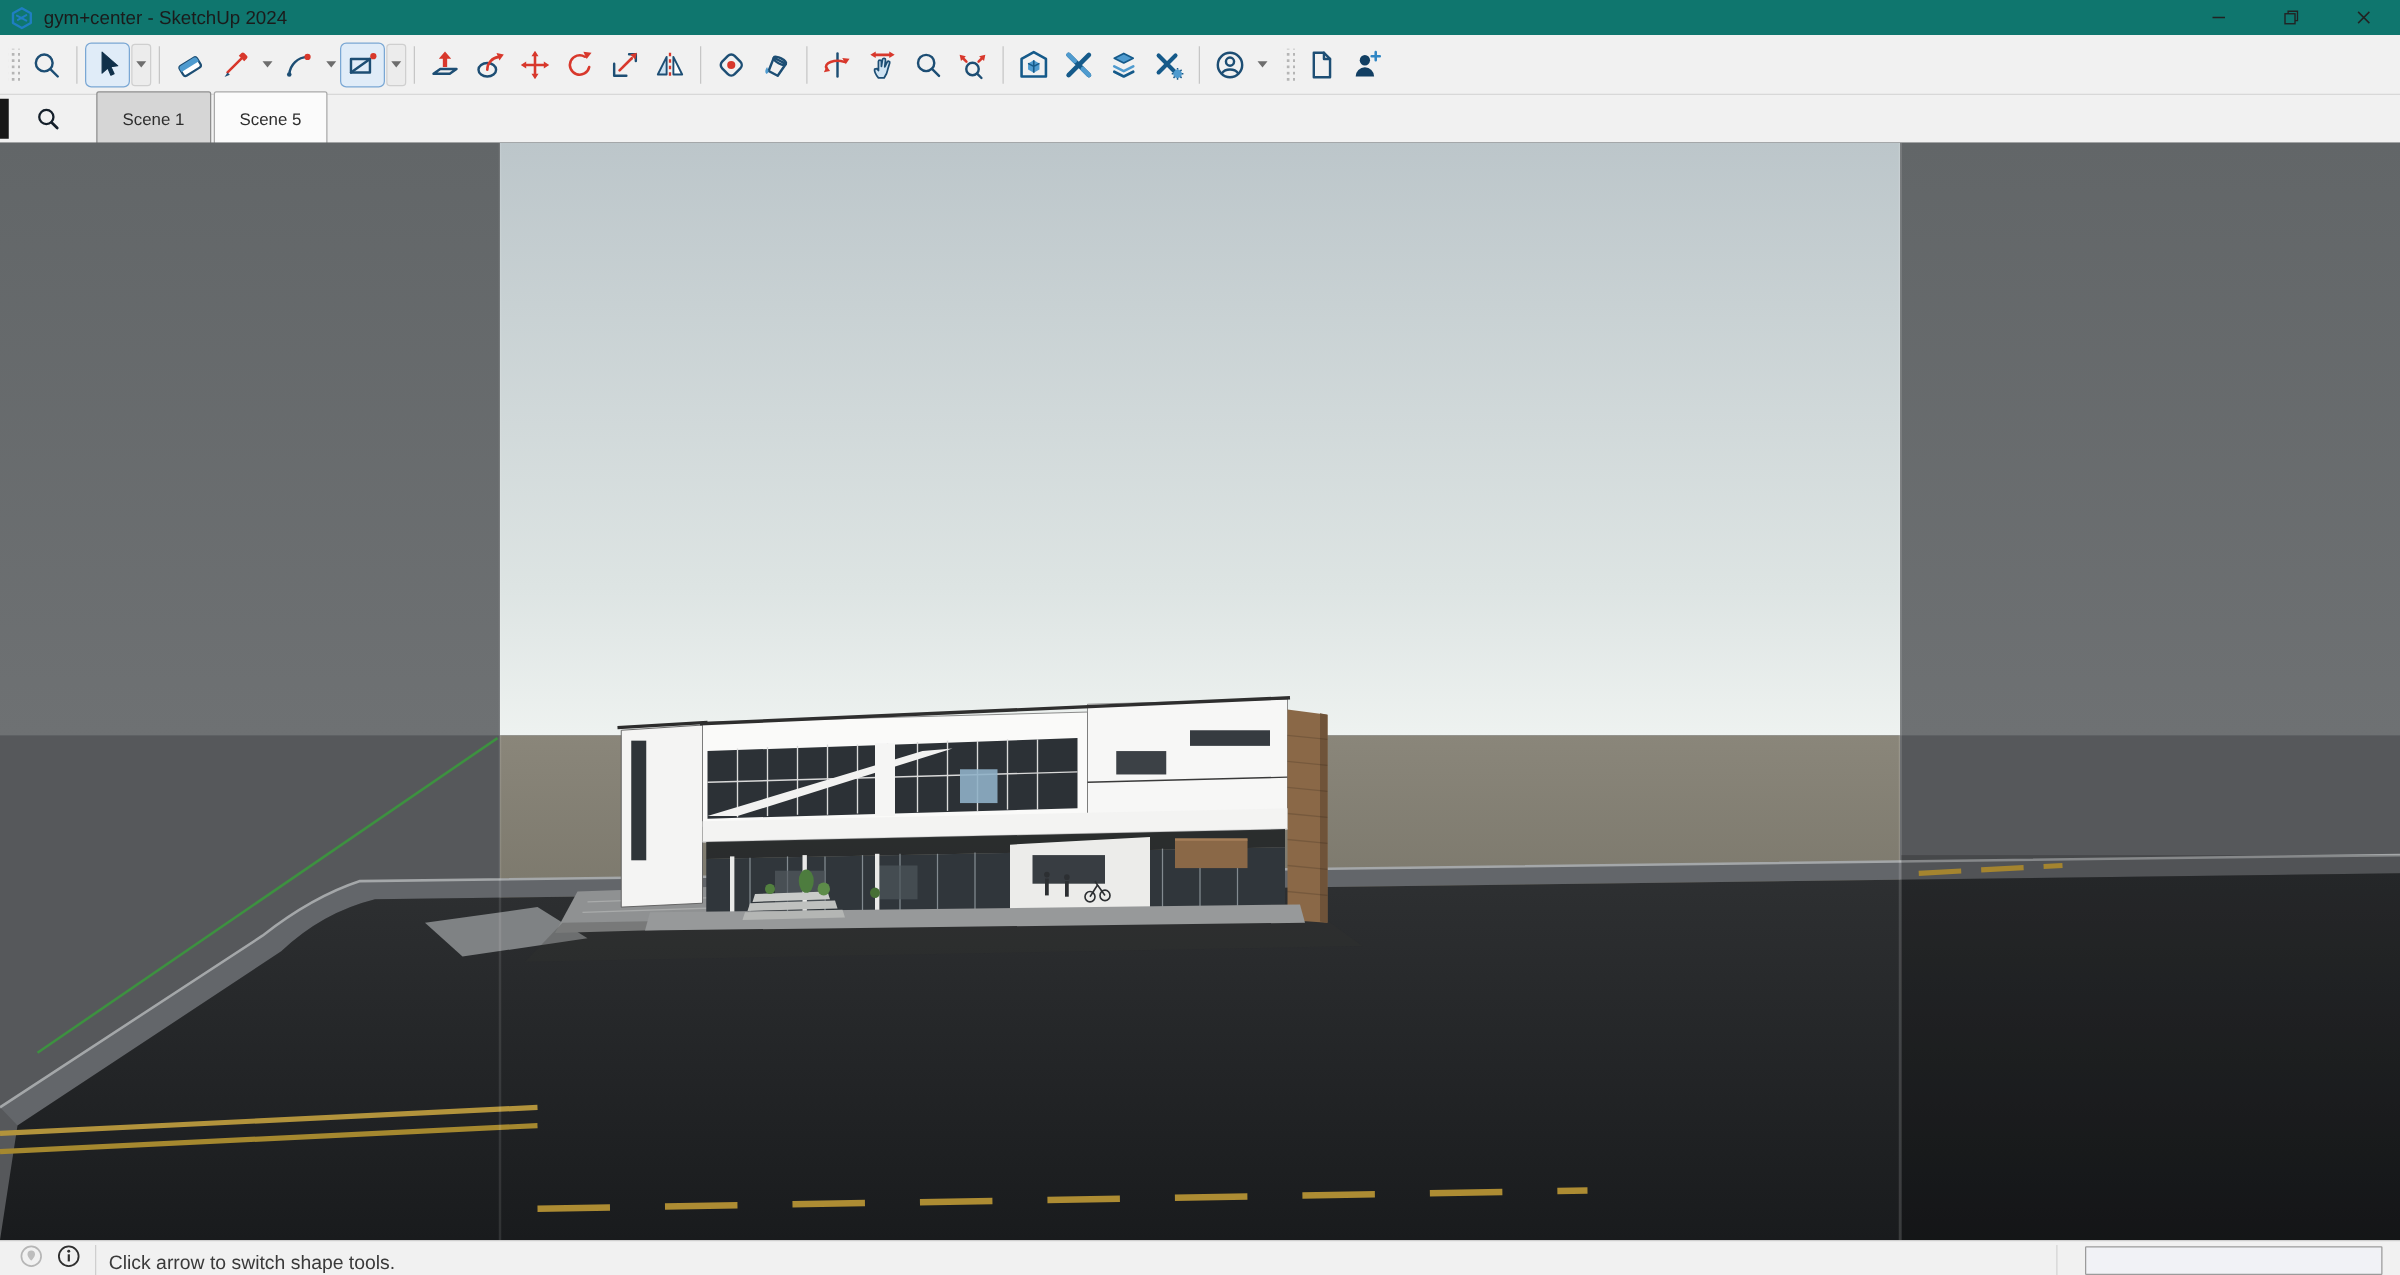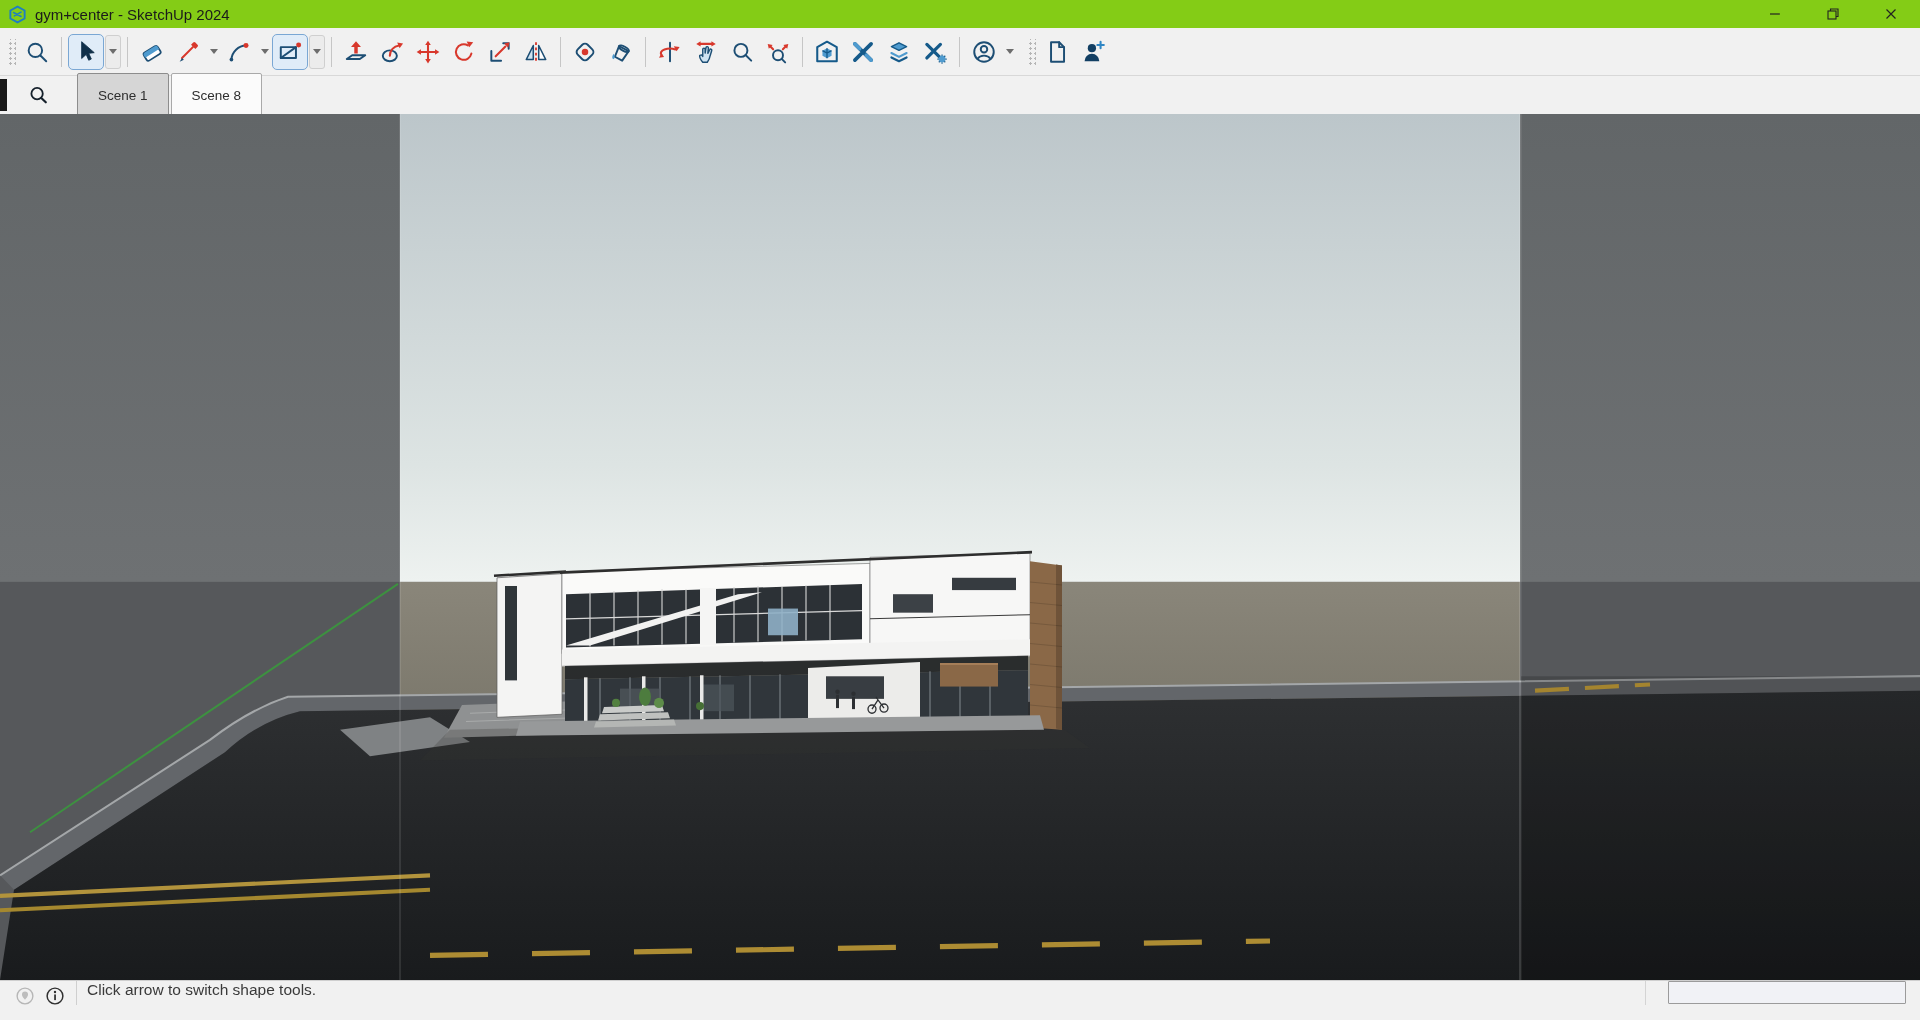--- a/index.html
+++ b/index.html
@@ -1,20 +1,20 @@
 <!DOCTYPE html>
 <html><head>
 <meta charset="utf-8">
 <style>
   * { box-sizing: border-box; margin: 0; padding: 0; }
   html,body { width:1920px; height:1020px; overflow:hidden; font-family:"Liberation Sans", sans-serif; background:#f1f1f1; }
   .app { width:1920px; height:1020px; display:flex; flex-direction:column; background:#f1f1f1; }
 
   
-  .titlebar { height:28px; display:flex; align-items:center; background:#84cc16; }
+  .titlebar { height:28px; display:flex; align-items:center; background:#0f766e; }
   .title-left { display:flex; align-items:center; gap:8px; padding-left:8px; flex:1; }
   .win-title { font-size:15px; color:#1b1b1b; }
   .win-controls { display:flex; height:28px; }
   .win-btn { width:58px; height:28px; display:flex; align-items:center; justify-content:center; background:transparent; border:none; cursor:pointer; }
   .win-btn svg { display:block; }
 
   
   .menubar { height:26px; display:flex; align-items:center; padding-left:8px; background:#f1f1f1; }
   .menu-item { font-size:14.5px; color:#1f1f1f; padding:3px 10px; cursor:default; }
 
@@ -34,21 +34,21 @@
   .dock-strip { width:7px; height:32px; background:#181818; margin-right:14px; }
   .scene-search { width:34px; display:flex; align-items:center; justify-content:center; margin-right:22px; cursor:pointer; }
   .tab { height:44px; padding:0 20px; display:flex; align-items:center; font-size:13.5px; color:#2e2e2e; background:#fbfbfb; border:1px solid #a9a9a9; border-radius:2px; margin-right:2px; cursor:pointer; }
   .tab.active { background:#d6d6d6; border-color:#8d8d8d; }
 
   
   .viewport { flex:1; position:relative; overflow:hidden; background:#65696b; }
   .viewport svg { position:absolute; inset:0; width:100%; height:100%; display:block; }
 
   
-  .statusbar { height:40px; display:flex; align-items:flex-start; background:#f1f1f1; border-top:1px solid #cfcfcf; padding:0 14px 0 10px; }
+  .statusbar { height:28px; display:flex; align-items:flex-end; background:#f1f1f1; border-top:1px solid #cfcfcf; padding:0 14px 0 10px; }
   .sb-icon { width:30px; height:30px; display:flex; align-items:center; justify-content:center; cursor:pointer; }
   .sb-sep { width:1px; height:24px; background:#cfcfcf; margin:0 10px 0 6px; }
   .sb-text { font-size:15.5px; color:#3a3a3a; }
   .sb-spacer { flex:1; }
   .measure-sep { width:1px; height:24px; background:#d4d4d4; margin-right:22px; }
   .measure-input { width:238px; height:23px; border:1px solid #9b9b9b; background:#f1f2f6; border-radius:1px; font-family:"Liberation Sans",sans-serif; font-size:13px; padding:0 6px; color:#222; }
 
   
   .n  { stroke:#1d4e74; fill:none; stroke-width:1.8; stroke-linecap:round; stroke-linejoin:round; }
   .nf { fill:#1d4e74; }
@@ -329,21 +329,21 @@
     <div class="scene-search">
       <svg width="22" height="22" viewBox="0 0 24 24">
           <circle cx="11" cy="10.5" r="6.2" fill="none" stroke="#15202b" stroke-width="2"></circle>
           <path d="M15.6 15.2 L20.5 20" stroke="#15202b" stroke-width="2.4" stroke-linecap="round"></path>
         </svg>
     </div>
     <div class="tab active">
       <span>Scene 1</span>
     </div>
     <div class="tab">
-      <span>Scene 8</span>
+      <span>Scene 5</span>
     </div>
   </div>
 
   <div class="viewport">
     <svg viewBox="0 0 1920 844" preserveAspectRatio="none">
       <defs>
         <linearGradient id="skyGrad" x1="0" y1="0" x2="0" y2="1">
           <stop offset="0" stop-color="#bcc6ca"></stop>
             <stop offset="0.75" stop-color="#dde4e3"></stop>
             <stop offset="1" stop-color="#eef2f0"></stop>

